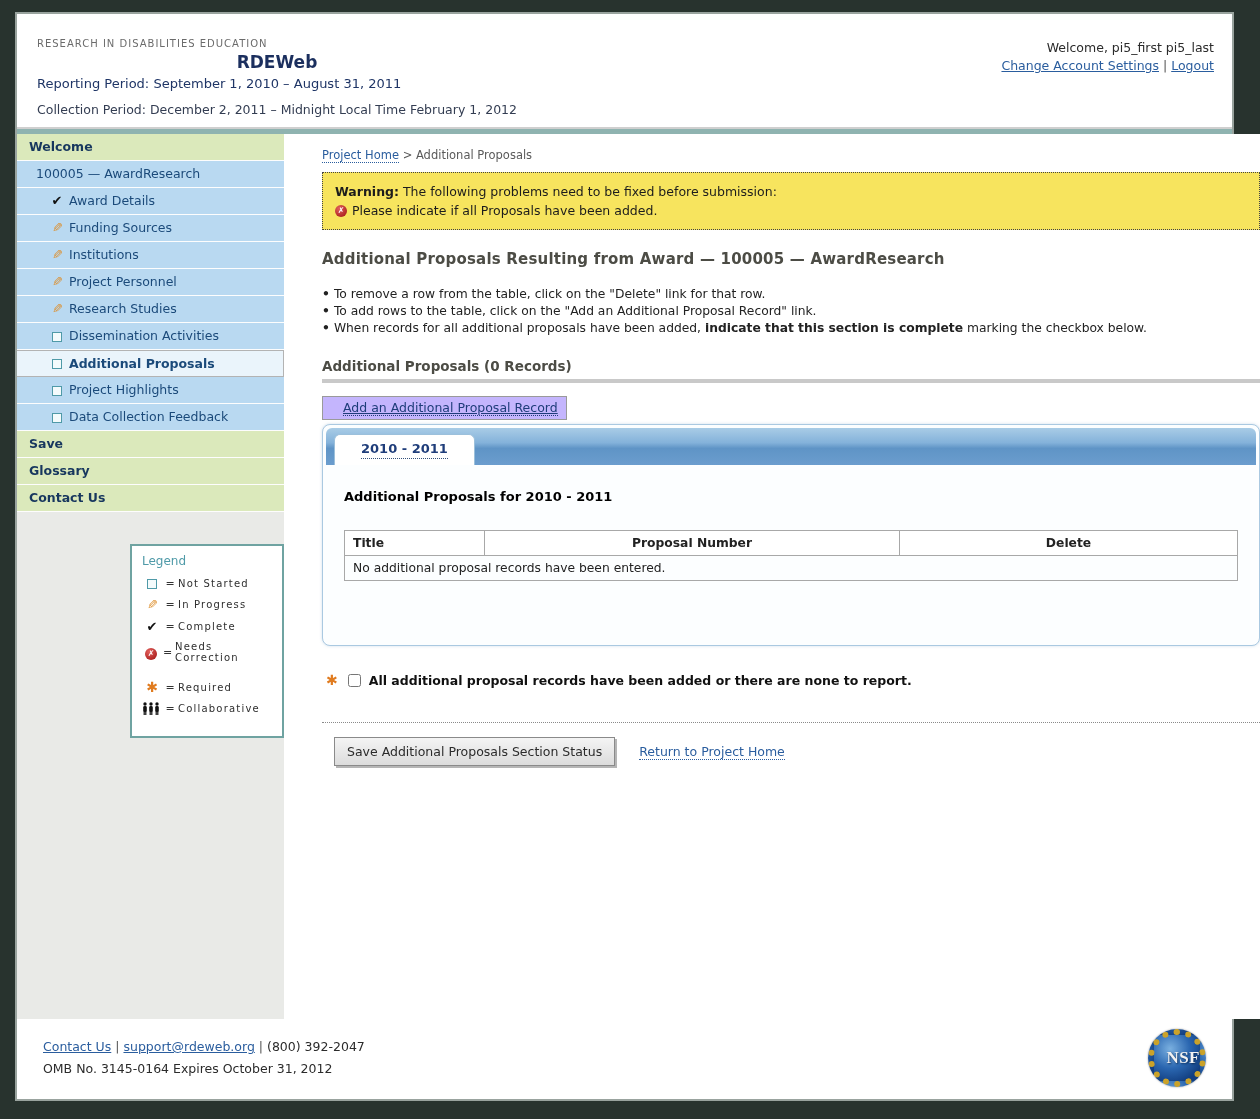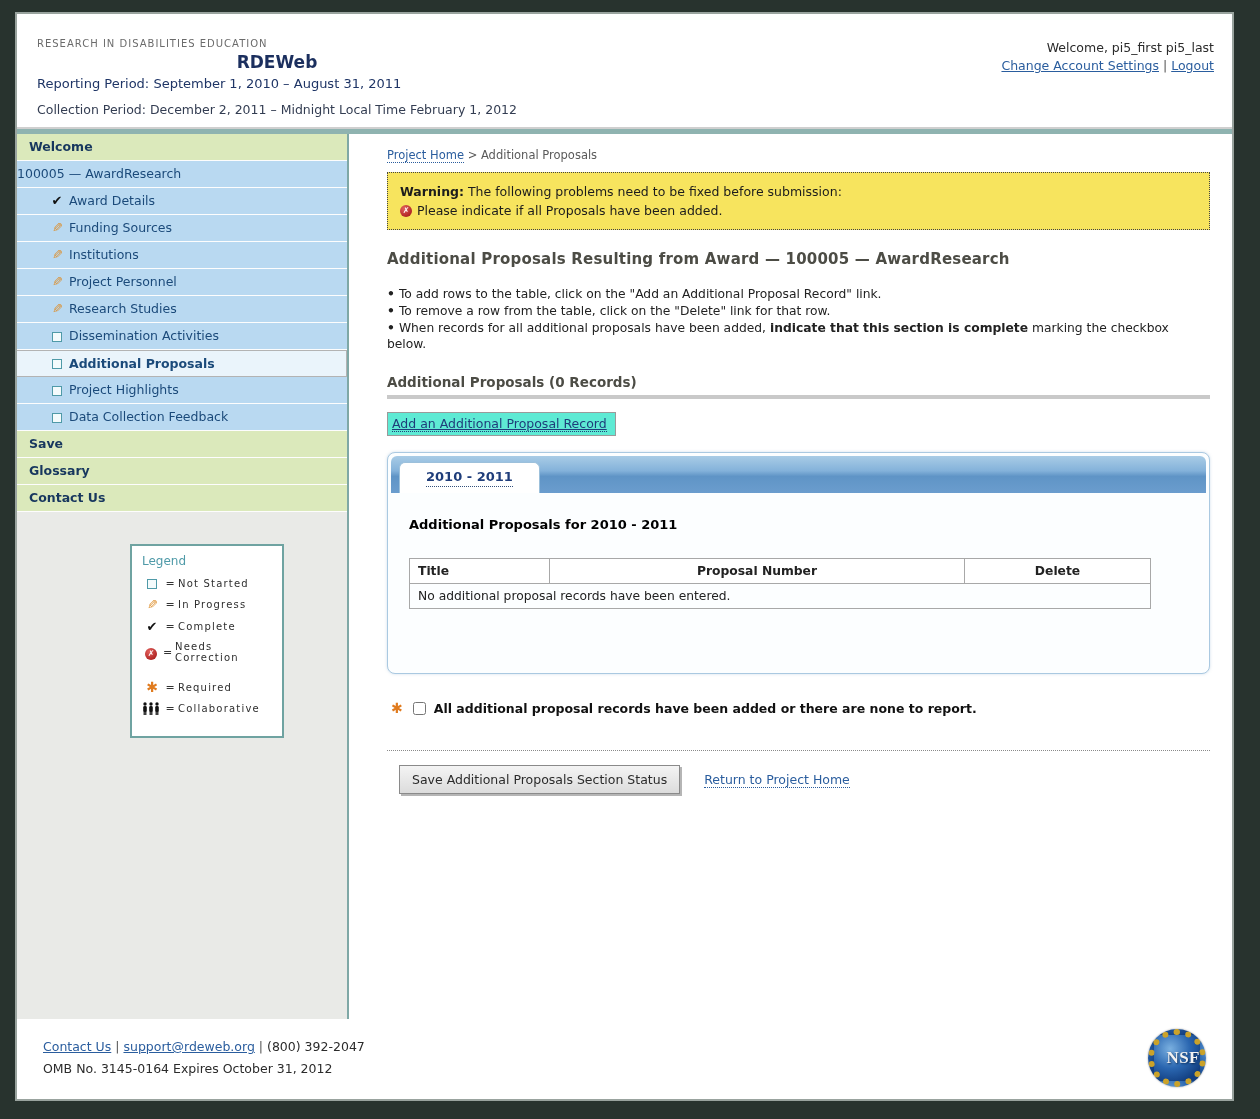--- a/index.html
+++ b/index.html
@@ -29,21 +29,21 @@
   .header-sep { height:7px; background:#8fb3b0; border-top:2px solid #cfcfcf; }
 
   
   .content-row { display:flex; flex:1; }
   .sidebar { width:330px; background:#0ea5e9; display:flex; flex-direction:column; }
   .v-divider { width:2px; background:#7fa8a6; }
   .nav-row { height:27px; line-height:26px; border-bottom:1px solid #fdfdfd; font-size:12.5px;
              display:flex; align-items:center; cursor:pointer; }
   .nav-section { background:#dbe9bb; font-weight:bold; color:#17375e; padding-left:12px; }
   .nav-item { background:#b9d9f1; color:#1b4a7a; }
-  .nav-item.lvl1 { }
+  .nav-item.lvl1 { padding-left:19px; }
   .nav-item.lvl2 { padding-left:31px; }
   .nav-item.selected { background:#eaf4fb; font-weight:bold; border:1px solid #b3b3b3; border-left:none; }
   .nav-icon { display:inline-block; width:18px; text-align:center; margin-right:3px; }
   .icon-check { color:#111; font-size:13px; font-weight:bold; }
   .icon-pencil { color:#dd8f2e; font-size:13px; transform:scaleX(-1); display:inline-block; }
   .icon-box { display:inline-block; width:10px; height:10px; border:1px solid #4f9aa8; background:#f4fbfc; vertical-align:middle; }
   .sidebar-fill { flex:1; background:#e9eae7; padding:32px 0 0 85px; }
 
   
   .legend { width:154px; background:#fff; border:2px solid #6fa3a1; padding:8px 10px 14px 10px;margin-left:28px; }
@@ -73,35 +73,35 @@
   h1.page-title { font-size:15px; color:#4c4c45; margin:4px 0 18px 0; letter-spacing:.2px; }
 
   .instructions { font-size:12.3px; line-height:16px; margin-bottom:22px; }
   .instr-line { padding-left:0; margin-bottom:1px; }
   .bullet { font-weight:bold; margin-right:4px; }
   .instr-bold { font-weight:bold; }
 
   h2.section-heading { font-size:13.5px; color:#4c4c45; margin-bottom:5px; }
   .heading-bar { height:4px; background:#c9c9c9; margin-bottom:13px; }
 
-  .add-box { display:inline-block; background:#5eead4; border:1px solid #9a9a9a; padding:3px 8px 4px 4px; margin-bottom:16px; cursor:pointer; }
+  .add-box { display:inline-block; background:#c4b5fd; border:1px solid #9a9a9a; padding:3px 8px 4px 20px; margin-bottom:4px; cursor:pointer; }
   .add-box a { color:#1f3d7a; font-size:12.5px; text-decoration:underline; text-decoration-style:solid; border-bottom:1px dotted #1f3d7a; }
 
   .tab-panel { border:1px solid #aac9e1; border-radius:8px; background:#fcfeff;
                box-shadow:0 0 3px rgba(160,190,215,.5); padding:3px; min-height:222px; margin-bottom:26px; }
   .tab-bar { position:relative; height:37px; border-radius:6px 6px 0 0;
              background:linear-gradient(180deg,#a9cce6 0%,#84b2da 40%,#5f94c6 55%,#6b9dce 100%); }
   .tab-active { position:absolute; left:8px; top:6px; height:31px; background:#fff;
                 border:1px solid #9cc0db; border-bottom:none; border-radius:6px 6px 0 0;
                 padding:0 26px; display:flex; align-items:center; cursor:pointer; }
   .tab-active span { font-size:13px; font-weight:bold; color:#1f3d7a; border-bottom:1px dotted #33507a; padding-bottom:2px; }
   .panel-body { padding:24px 18px 10px 18px; }
   .panel-title { font-size:13px; font-weight:bold; color:#000000; margin-bottom:26px; }
 
-  table.records { border-collapse:collapse; width:742px; font-size:12.3px; }
+  table.records { border-collapse:collapse; width:894px; font-size:12.3px; }
   table.records th, table.records td { border:1px solid #a8a8a8; padding:5px 8px; }
   table.records th { font-weight:bold; color:#222; background:#fff; text-align:center; }
   table.records th.col-title { text-align:left; width:140px; }
   table.records th.col-number { width:415px; }
   table.records td.empty { color:#222; }
 
   .confirm-row { display:flex; align-items:center; gap:8px; margin:2px 0 0 4px; }
   .confirm-row .req-icon { margin-right:2px; }
   .confirm-row input[type=checkbox] { width:13px; height:13px; }
   .confirm-label { font-weight:bold; font-size:12.5px; color:#111; }
@@ -270,22 +270,22 @@
         </div>
         <div class="warning-item">
           <span class="err-icon">✗</span>
           <span>Please indicate if all Proposals have been added.</span>
         </div>
       </div>
 
       <h1 class="page-title">Additional Proposals Resulting from Award — 100005 — AwardResearch</h1>
 
       <div class="instructions">
+        <div class="instr-line"><span class="bullet">•</span><span>To remove a row from the table, click on the "Delete" link for that row.</span><span class="instr-bold"></span><span></span></div>
         <div class="instr-line"><span class="bullet">•</span><span>To add rows to the table, click on the "Add an Additional Proposal Record" link.</span><span class="instr-bold"></span><span></span></div>
-        <div class="instr-line"><span class="bullet">•</span><span>To remove a row from the table, click on the "Delete" link for that row.</span><span class="instr-bold"></span><span></span></div>
         <div class="instr-line"><span class="bullet">•</span><span>When records for all additional proposals have been added, </span><span class="instr-bold">indicate that this section is complete</span><span> marking the checkbox below.</span></div>
       </div>
 
       <h2 class="section-heading">Additional Proposals (0 Records)</h2>
       <div class="heading-bar"></div>
 
       <div class="add-box">
         <a>Add an Additional Proposal Record</a>
       </div>
 

